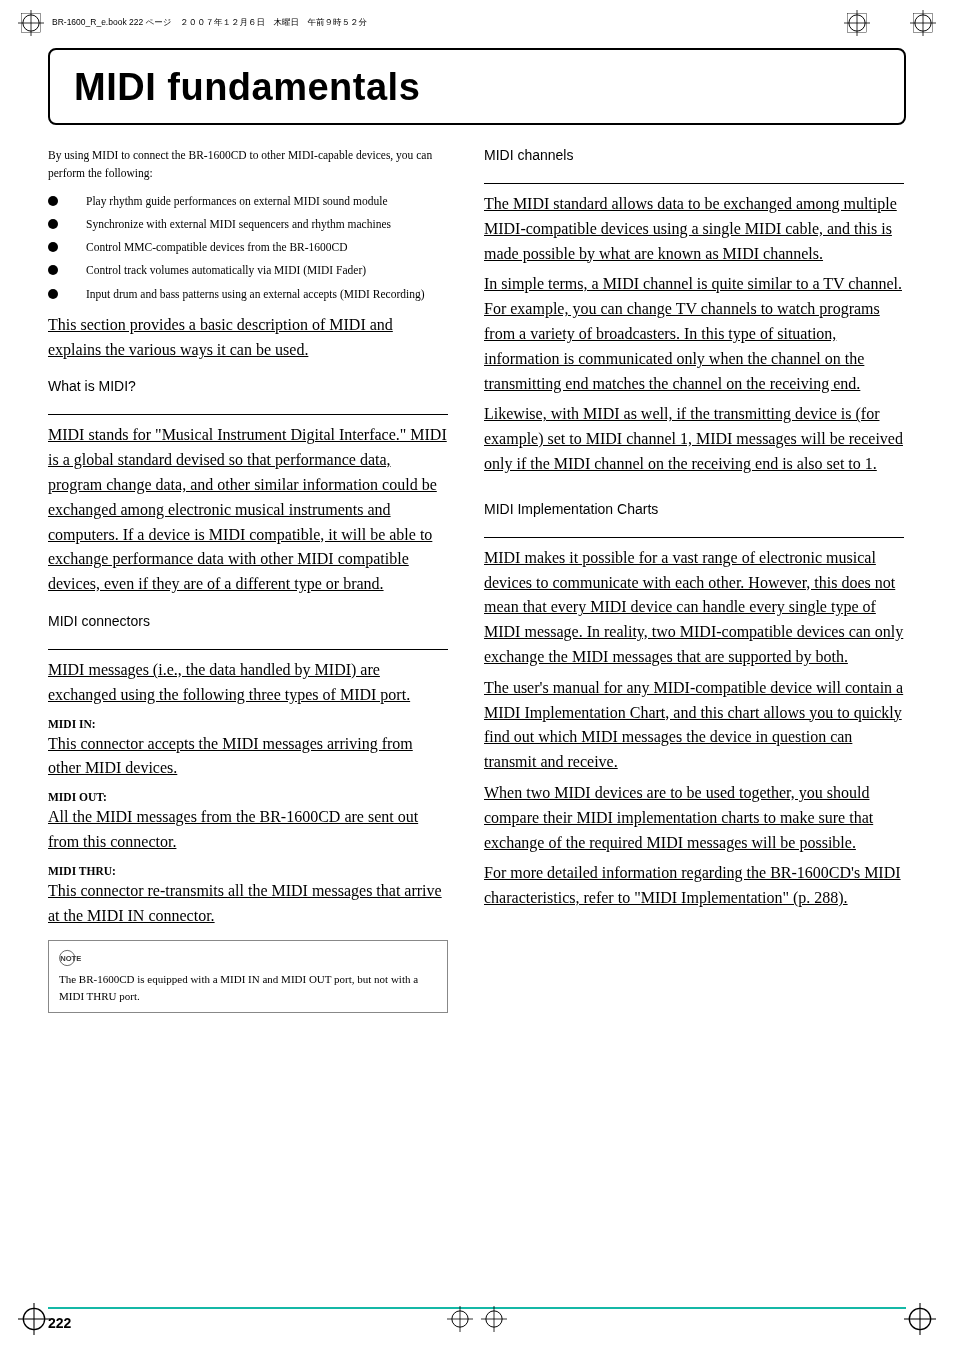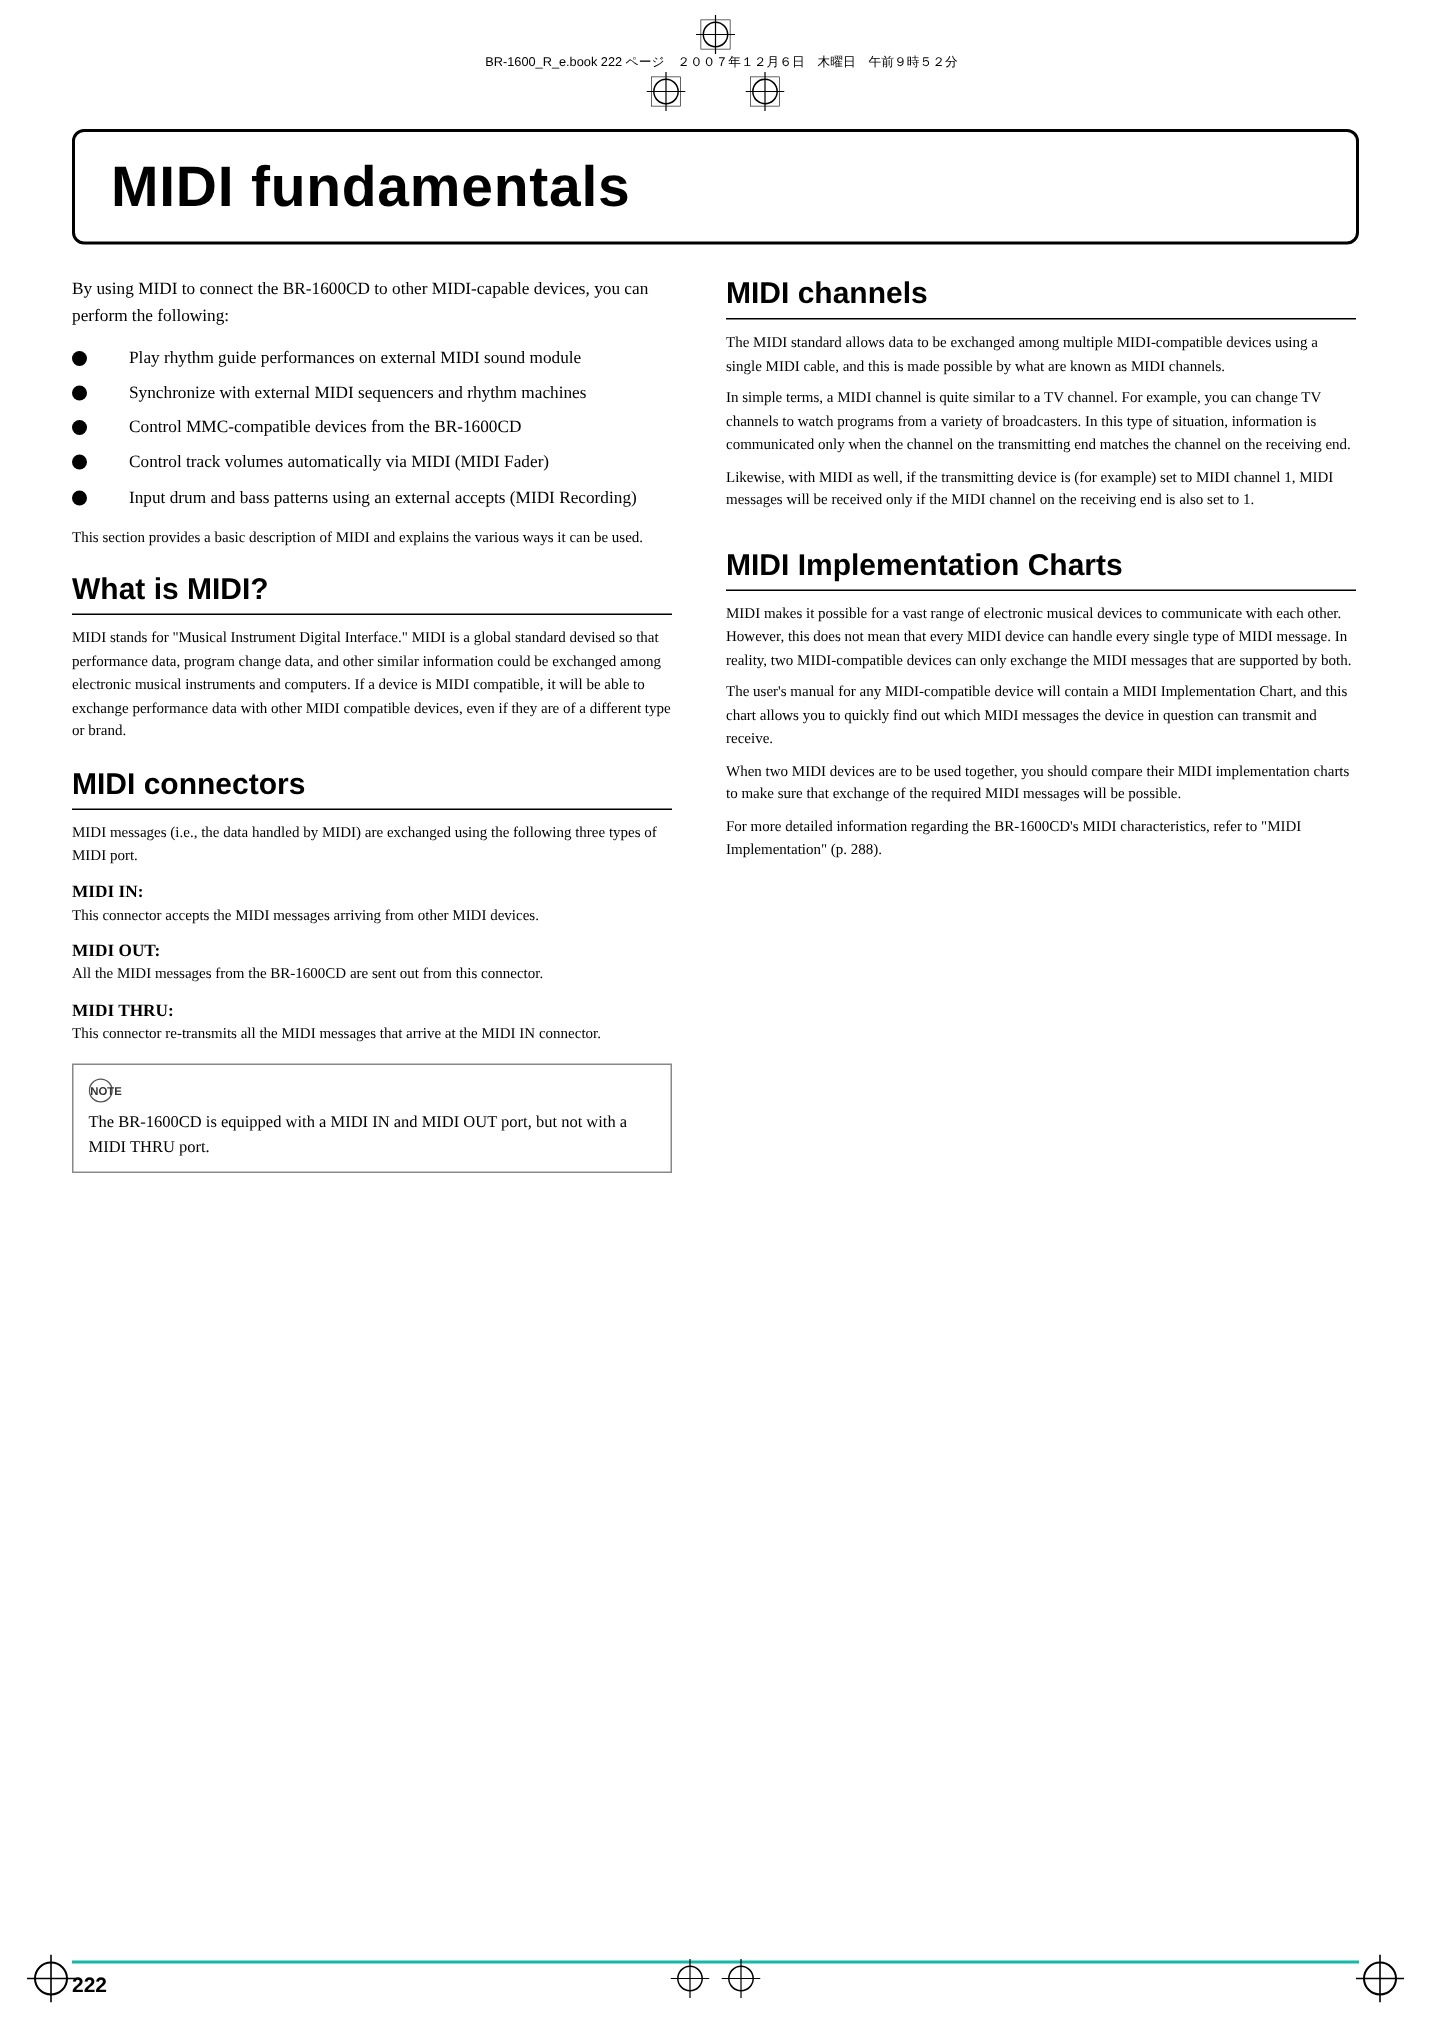--- a/index.html
+++ b/index.html
@@ -28,21 +28,20 @@
       font-size: 8.5px;
       font-family: Arial, sans-serif;
       padding-left: 8px;
     }
 
     .top-corners {
       display: flex;
       justify-content: space-between;
       align-items: center;
       padding: 10px 18px 2px 18px;
-      flex-direction: column;
     }
 
     .top-right-reg {
       display: flex;
       align-items: center;
       gap: 40px;
     }
 
     
     .content-area {
@@ -108,45 +107,46 @@
       width: 10px;
       height: 10px;
       border-radius: 50%;
       background: #000;
       flex-shrink: 0;
       margin-top: 3px;
     }
 
     
     .section-heading {
-      font-size: 20px;
-      font-weight: bold;
+      font-size: 14px;
+      font-weight: normal;
       font-family: Arial, Helvetica, sans-serif;
       border-bottom: 1.5px solid #000;
-      padding-bottom: 4px;
+      padding-bottom: 20px;
       margin-bottom: 8px;
       margin-top: 16px;
     }
 
     .section-heading-first {
       margin-top: 0;
     }
 
     
     .sub-label {
       font-weight: bold;
       font-size: 11.5px;
       margin-top: 10px;
       margin-bottom: 2px;
     }
 
     .body-text {
-      font-size: 10px;
+      font-size: 16px;
       line-height: 1.55;
       margin-bottom: 6px;
+      text-decoration: underline;
     }
 
     
     .note-box {
       border: 1px solid #888;
       border-radius: 0;
       padding: 8px 10px 8px 10px;
       margin-top: 12px;
       background: #fff;
       position: relative;

